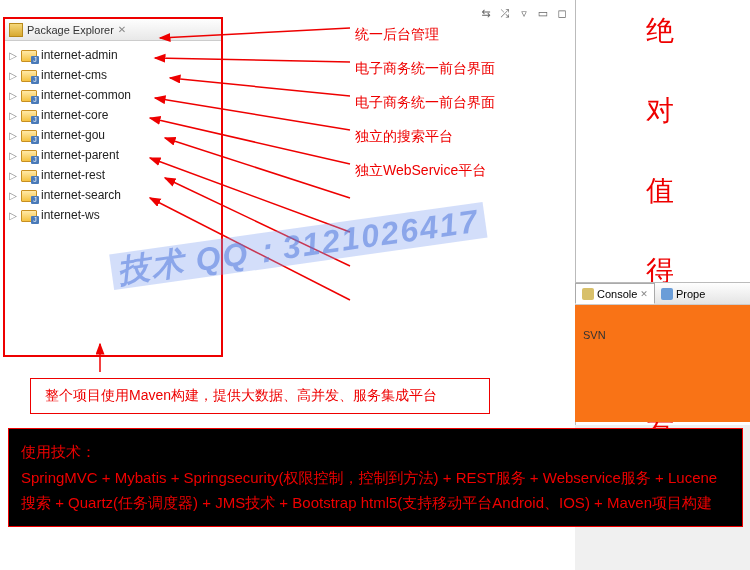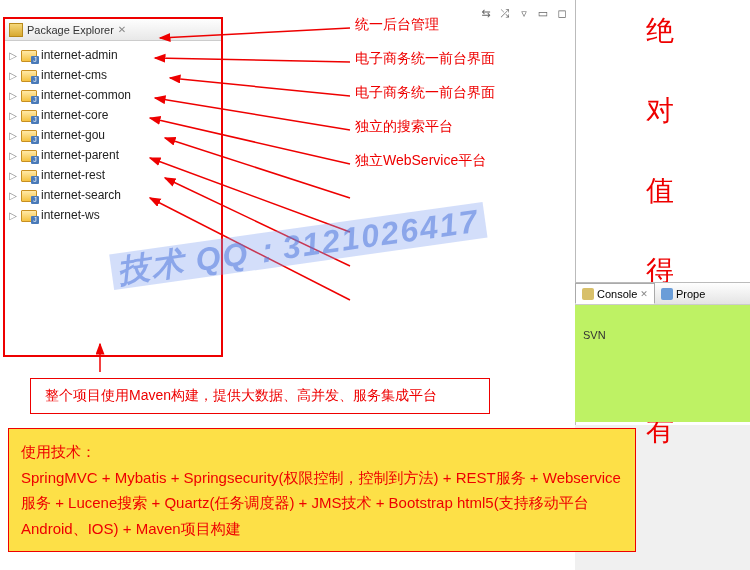--- a/index.html
+++ b/index.html
@@ -15,34 +15,34 @@
     .tree-item { display: flex; align-items: center; height: 20px; cursor: pointer; }
     .expand-icon { width: 12px; height: 12px; display: inline-flex; align-items: center; justify-content: center; color: #888; font-size: 10px; margin-right: 2px; }
     .project-icon { width: 16px; height: 14px; margin-right: 4px; position: relative; }
     .project-icon::before { content: ""; position: absolute; left: 0; top: 2px; width: 14px; height: 10px; background: linear-gradient(#ffe9a8,#f5c242); border: 1px solid #c89022; border-radius: 1px; }
     .project-icon::after { content: "J"; position: absolute; right: -2px; bottom: -2px; width: 8px; height: 8px; background: #4a7ab8; color: #fff; font-size: 7px; line-height: 8px; text-align: center; border-radius: 1px; }
     .tree-label { color: #222; font-size: 12px; }
     
     .toolbar-icons { position: absolute; right: 5px; top: 3px; display: flex; gap: 3px; align-items: center; height: 20px; }
     .tb-icon { width: 16px; height: 16px; display: inline-flex; align-items: center; justify-content: center; color: #666; font-size: 11px; }
     
-    .annotations { position: absolute; left: 355px; top: 8px; text-align: right; }
+    .annotations { position: absolute; left: 355px; top: 18px; text-align: right; }
     .anno { color: #e00; font-size: 14px; height: 34px; display: flex; align-items: center; }
     
     .arrow { position: absolute; pointer-events: none; }
     
     .desc-box { position: absolute; left: 30px; top: 378px; width: 460px; border: 1px solid #e00; padding: 8px 14px; color: #e00; font-size: 14px; background: #fff; }
     
-    .tech-box { position: absolute; left: 8px; top: 428px; width: 628px; border: 1px solid #e00; padding: 10px 12px; color: #e00; font-size: 15px; line-height: 1.7; background: #fde047; }
+    .tech-box { position: absolute; left: 8px; top: 428px; width: 735px; border: 1px solid #e00; padding: 10px 12px; color: #e00; font-size: 15px; line-height: 1.7; background: #000000; }
     
     .right-panel { position: absolute; right: 0; top: 0; width: 175px; height: 425px; background: #fff; border-left: 1px solid #bbb; }
     .promo { position: absolute; left: 600px; top: 12px; width: 120px; text-align: center; }
     .promo-char { color: #e00; font-size: 28px; font-family: "SimSun", serif; margin-bottom: 42px; }
     
-    .console-area { position: absolute; right: 0; top: 282px; width: 175px; height: 140px; background: #bef264; border-top: 1px solid #bbb; }
+    .console-area { position: absolute; right: 0; top: 282px; width: 175px; height: 140px; background: #f97316; border-top: 1px solid #bbb; }
     .console-tabs { height: 22px; display: flex; align-items: center; background: linear-gradient(#fefefe,#e4e4e4); border-bottom: 1px solid #ccc; font-size: 11px; }
     .console-tab { padding: 0 6px; display: flex; align-items: center; gap: 3px; }
     .console-tab.active { background: #fff; border: 1px solid #aaa; border-bottom: 1px solid #fff; height: 21px; }
     .con-icon { width: 12px; height: 12px; background: #d8c06a; border-radius: 2px; display: inline-block; }
     .svn-line { padding: 4px 8px; color: #333; font-size: 11px; margin-top: 20px; }
     
     .watermark { position: absolute; left: 110px; top: 225px; font-size: 32px; font-weight: bold; color: rgba(80,120,220,0.55); transform: rotate(-8deg); font-style: italic; pointer-events: none; letter-spacing: 2px; }
     .watermark .bar { background: rgba(130,160,240,0.35); padding: 0 6px; }
   </style>
 </head>

